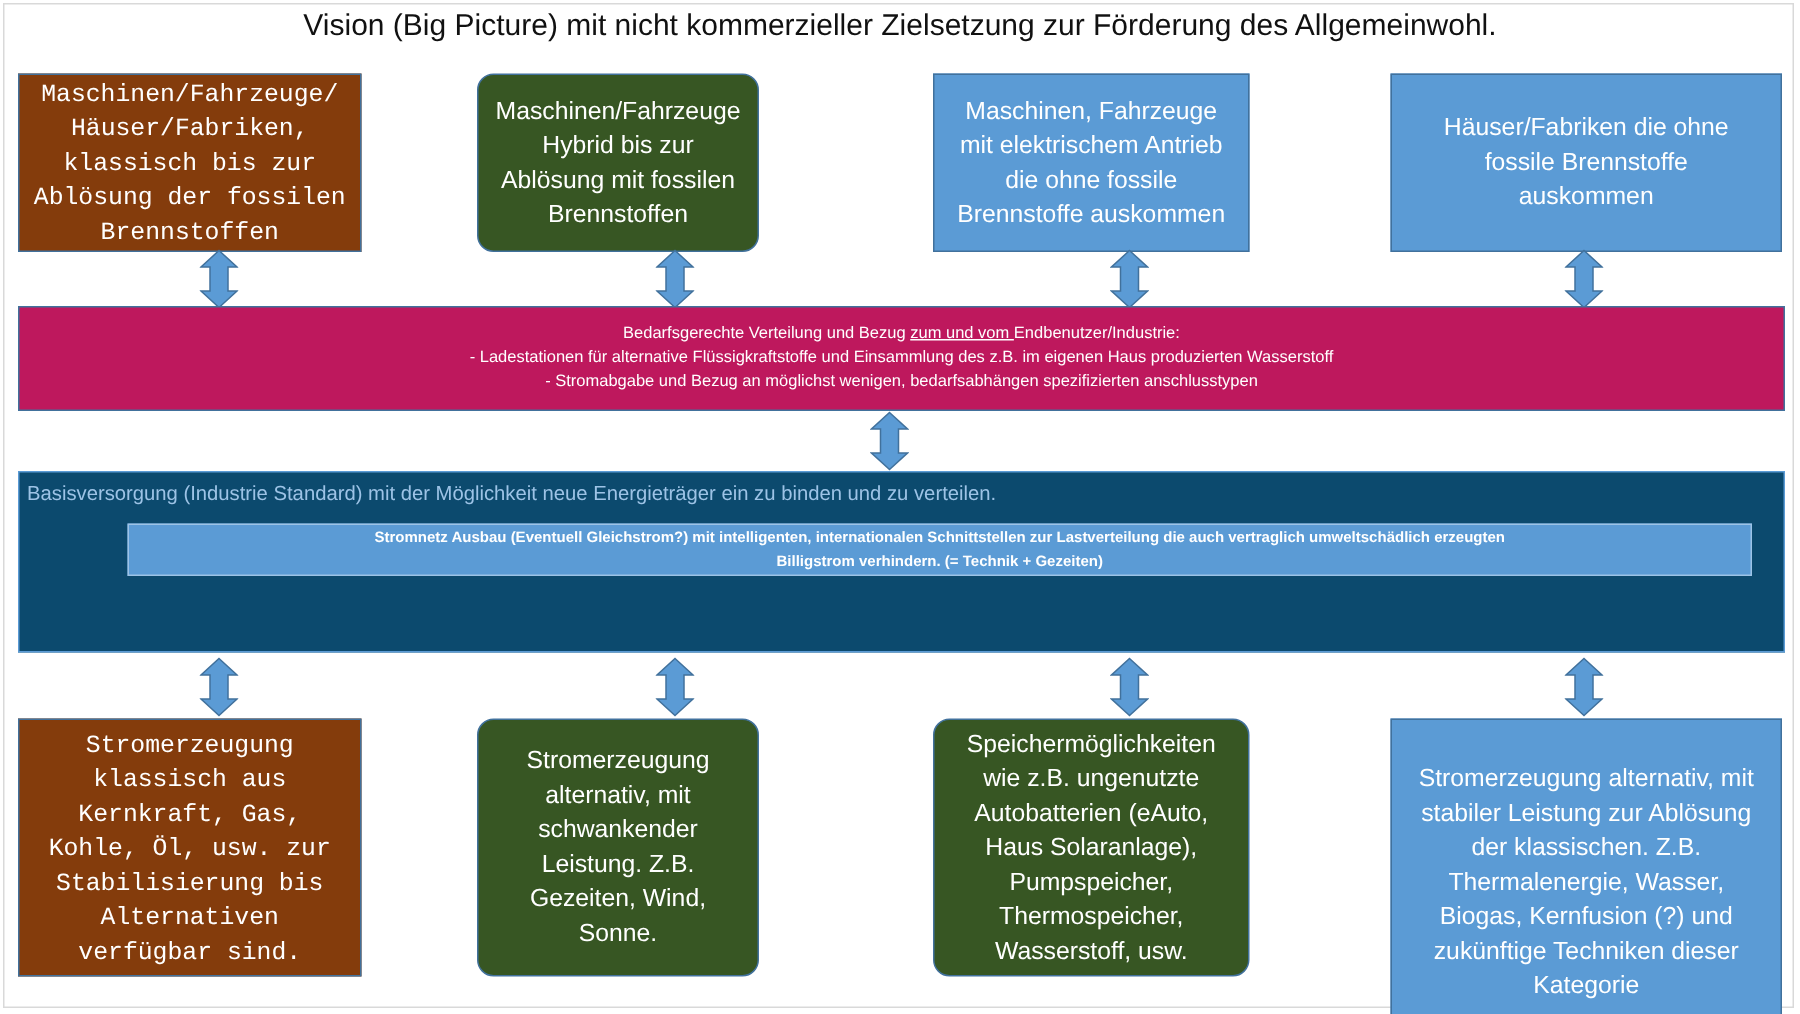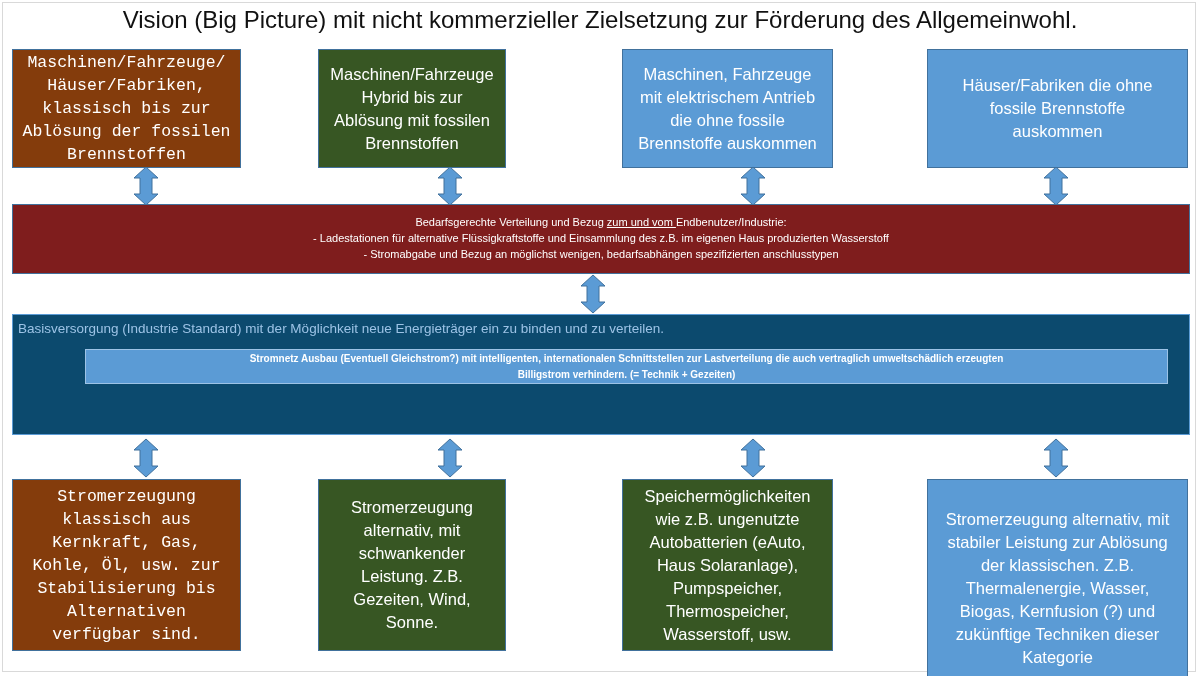--- a/index.html
+++ b/index.html
@@ -7,33 +7,33 @@
     width: 1200px; height: 676px; position: relative; overflow: hidden;
     background: #ffffff;
     font-family: "Liberation Sans", "DejaVu Sans", sans-serif;
   }
   .frame {
     position: absolute; left: 2px; top: 2px; width: 1194px; height: 670px;
     border: 1px solid #d9d9d9; box-sizing: border-box;
   }
   .title {
     position: absolute; left: 0; top: 6px; width: 1200px; text-align: center;
-    font-size: 24px; color: #111; letter-spacing: 0px;
+    font-size: 20px; color: #111; letter-spacing: 0px;
   }
   .box {
     position: absolute; box-sizing: border-box; border: 1.5px solid #41719c;
     color: #ffffff; display: flex; align-items: center; justify-content: center;
     text-align: center; font-size: 16.5px; line-height: 23px; padding: 4px 8px;
   }
   .brown { background: #843c0c; font-family: Liberation Mono, monospace; }
-  .green { background: #375623; }
+  .green { background: #375623; border-radius: 11px; }
   .blue  { background: #5b9bd5; }
   .dist {
     position: absolute; left: 12px; top: 204px; width: 1178px; height: 70px;
-    box-sizing: border-box; background: #7f1d1d; border: 1.5px solid #41719c;
+    box-sizing: border-box; background: #be185d; border: 1.5px solid #41719c;
     color: #fff; font-size: 11px; line-height: 16px; text-align: center;
     padding-top: 9px;
   }
   .dist u { text-decoration: underline; }
   .base {
     position: absolute; left: 12px; top: 314px; width: 1178px; height: 121px;
     box-sizing: border-box; background: #0c4a6e; border: 1.5px solid #5b9bd5;
   }
   .base-title {
     position: absolute; left: 5px; top: 6px; color: #9dc3e6; font-size: 13.5px;

